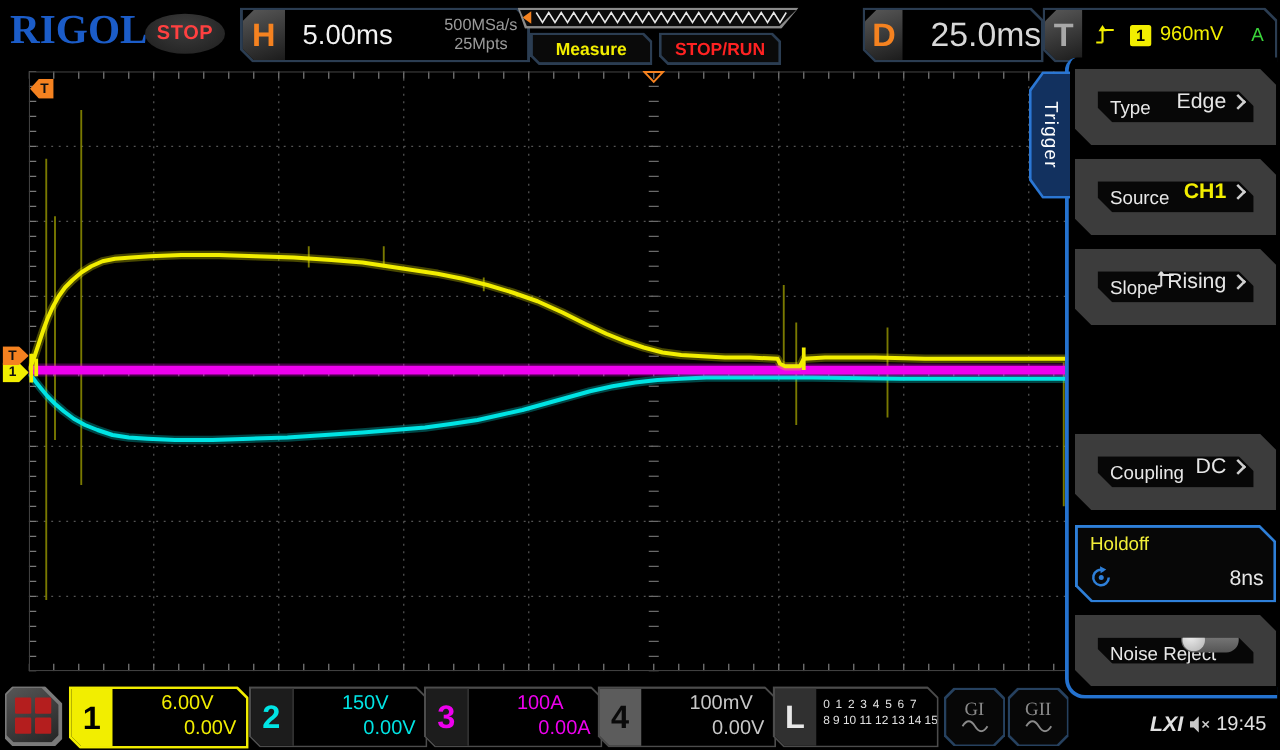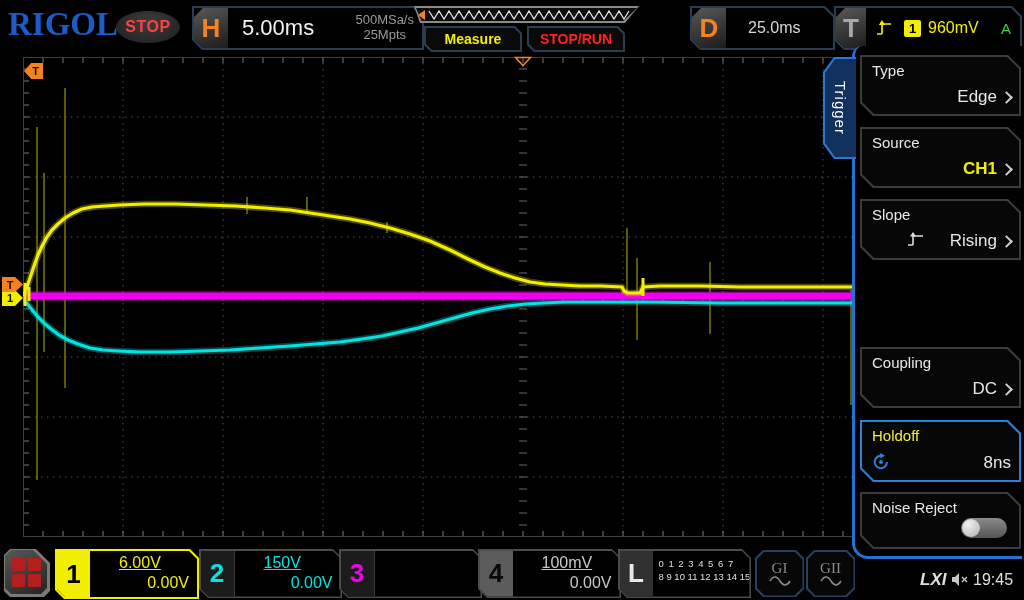--- a/index.html
+++ b/index.html
@@ -20,21 +20,21 @@
         font-weight:bold;font-size:16px;color:#ff4040;letter-spacing:.5px;}
   .tbox-wrap{--c:10px;background:#2b3d52;padding:2px;}
   .tbox-in{--c:9px;width:100%;height:100%;background:#000;display:flex;align-items:center;box-sizing:border-box;}
   .tab-letter{width:34px;height:100%;display:flex;align-items:center;justify-content:center;
         background:linear-gradient(160deg,#585858,#1c1c1c);
         clip-path:polygon(9px 0,100% 0,100% 100%,0 100%,0 9px);
         font-weight:bold;font-size:26px;}
   .orange{color:#f58220;} .graytxt{color:#a8a8a8;}
   .hval{font-size:22px;color:#f2f2f2;margin-left:14px;}
   .hrate{margin-left:auto;margin-right:8px;text-align:center;font-size:13px;color:#9a9a9a;line-height:1.15;}
-  .dval{font-size:16px;color:#d8d8d8;margin-left:22px;}
+  .dval{font-size:27px;color:#d8d8d8;margin-left:22px;}
   .btn{--c:7px;background:#2b3d52;padding:2px;}
   .btn-in{--c:6px;width:100%;height:100%;background:#0a0a0a;display:flex;align-items:center;justify-content:center;
         font-weight:bold;font-size:14px;}
   .measure-c{color:#f2ee00;} .stoprun-c{color:#ff2222;}
   .prev-wrap{background:#8a8a8a;clip-path:polygon(0 0,100% 0,calc(100% - 14px) 100%,6px 100%);padding:1px;}
   .prev-in{width:100%;height:100%;background:#0b0b0b;clip-path:polygon(1px 1px,calc(100% - 1px) 1px,calc(100% - 14.5px) calc(100% - 1px),6.5px calc(100% - 1px));}
   .t-badge{width:17px;height:17px;background:#f2ee00;color:#000;font-weight:bold;font-size:13px;
         display:flex;align-items:center;justify-content:center;border-radius:2px;}
   .t-level{color:#f2ee00;font-size:16px;} .t-mode{color:#3ad43a;font-size:15px;}
 
@@ -47,21 +47,21 @@
   
   .side-frame{left:852px;top:46px;width:170px;height:513px;box-sizing:border-box;
         border-left:3px solid #2472cf;border-bottom:3px solid #2472cf;
         border-bottom-left-radius:16px;border-top-left-radius:10px;background:#000;}
   .trig-tab{left:823px;top:57px;width:33px;height:102px;background:#2b77d4;
         clip-path:polygon(11px 0,100% 0,100% 100%,11px 100%,0 calc(100% - 15px),0 15px);padding:0;}
   .trig-tab-in{position:absolute;left:2px;top:2px;right:0;bottom:2px;background:#12315f;
         clip-path:polygon(10px 0,100% 0,100% 100%,10px 100%,0 calc(100% - 14px),0 14px);
         display:flex;align-items:center;justify-content:center;}
   .trig-tab-txt{writing-mode:vertical-rl;font-size:15px;color:#fff;letter-spacing:1px;}
-  .mi-wrap{--c:13px;left:860px;width:161px;background:#3c3c3c;padding:2px;box-sizing:border-box;}
+  .mi-wrap{--c:13px;left:860px;width:161px;background:#3c3c3c;padding:18px;box-sizing:border-box;}
   .mi-wrap.hl{background:#2e7fd8;padding:2px;}
   .mi-in{--c:12px;position:relative;width:100%;height:100%;background:#070707;box-sizing:border-box;}
   .mi-label{position:absolute;top:5px;left:10px;font-size:15px;color:#e8e8e8;}
   .mi-label.yellow{color:#f2ee38;}
   .mi-value{position:absolute;bottom:7px;right:8px;font-size:17px;color:#e6e6e6;display:flex;align-items:center;gap:3px;}
   .mi-value.yellow{color:#f2ee00;font-weight:bold;}
   .chev{width:7px;height:7px;border-top:2px solid #cfcfcf;border-right:2px solid #cfcfcf;
         transform:rotate(45deg);display:inline-block;margin-left:2px;}
   .toggle{position:absolute;bottom:9px;right:12px;width:46px;height:20px;border-radius:10px;
         background:linear-gradient(#8a8a8a,#555);}
@@ -75,21 +75,21 @@
         clip-path:polygon(0 6px,6px 0,calc(100% - 14px) 0,100% 14px,100% calc(100% - 6px),calc(100% - 6px) 100%,6px 100%,0 calc(100% - 6px));
         display:grid;grid-template-columns:13px 13px;grid-template-rows:13px 13px;gap:3px;
         align-content:center;justify-content:center;}
   .menu-btn-in div{background:#b41e1e;border-radius:1px;}
   .chbox{top:549px;height:46px;--c:9px;padding:1.5px;background:#4c4c4c;}
   .chbox.sel{background:#f2ee00;padding:2px;}
   .chbox-in{--c:8px;width:100%;height:100%;background:#000;display:flex;box-sizing:border-box;}
   .ch-tab{width:33px;height:100%;display:flex;align-items:center;justify-content:center;
         font-weight:bold;font-size:26px;flex:none;}
   .ch-main{flex:1;padding:2px 8px 0 6px;font-size:16px;line-height:20px;}
-  .ch-row1{display:flex;align-items:center;gap:8px;text-decoration:underline;}
+  .ch-row1{display:flex;align-items:center;gap:18px;}
   .ch-row2{text-align:right;}
   .cicon{width:15px;height:9px;flex:none;}
   .cicon .s{height:2px;margin-bottom:3px;}
   .cicon .d{height:2px;background:repeating-linear-gradient(90deg,currentColor 0 3px,transparent 3px 5px);}
   .lrow{font-size:9.5px;letter-spacing:1px;color:#e0e0e0;white-space:nowrap;line-height:13px;}
   .gen{top:550px;width:46px;height:44px;background:#26415f;padding:1.5px;}
   .gen-in{width:100%;height:100%;background:#070707;display:flex;flex-direction:column;align-items:center;justify-content:center;
         font-family:"Liberation Serif",serif;font-size:15px;color:#8a8a8a;line-height:15px;}
   .lxi{font-style:italic;font-weight:bold;font-size:17px;color:#e0e0e0;}
   .time{font-size:16px;color:#e0e0e0;}
@@ -504,20 +504,27 @@
           <span class="cicon" style="color:#00e4e4"><span class="s" style="background:#00e4e4"></span><span class="d"></span></span>
         <span>150V</span>
         </div>
       <div class="ch-row2">0.00V</div>
     </div>
   </div>
 </div>
 <div class="abs chbox chy" style="left:339px;width:140px;">
   <div class="chbox-in chy">
     <div class="ch-tab" style="background:#1c1c1c;color:#ee00ee;border-right:1px solid #3a3a3a;">3</div>
+    <div class="ch-main" style="color:#ee00ee;">
+      <div class="ch-row1">
+          <span class="cicon" style="color:#ee00ee"><span class="s" style="background:#ee00ee"></span><span class="d"></span></span>
+        <span>100A</span>
+        </div>
+      <div class="ch-row2">0.00A</div>
+    </div>
   </div>
 </div>
 <div class="abs chbox chy" style="left:478px;width:140px;">
   <div class="chbox-in chy">
     <div class="ch-tab" style="background:#5c5c5c;color:#0a0a0a;">4</div>
     <div class="ch-main" style="color:#c8c8c8;">
       <div class="ch-row1">
           <span class="cicon" style="color:#c8c8c8"><span class="s" style="background:#c8c8c8"></span><span class="d"></span></span>
         <span>100mV</span>
         </div>

